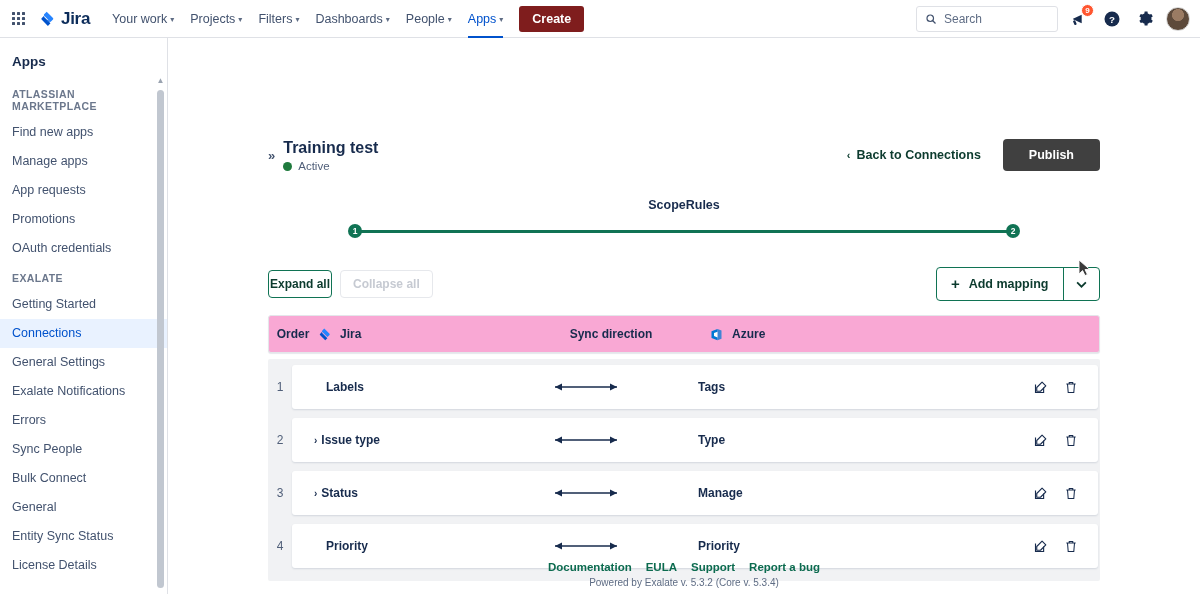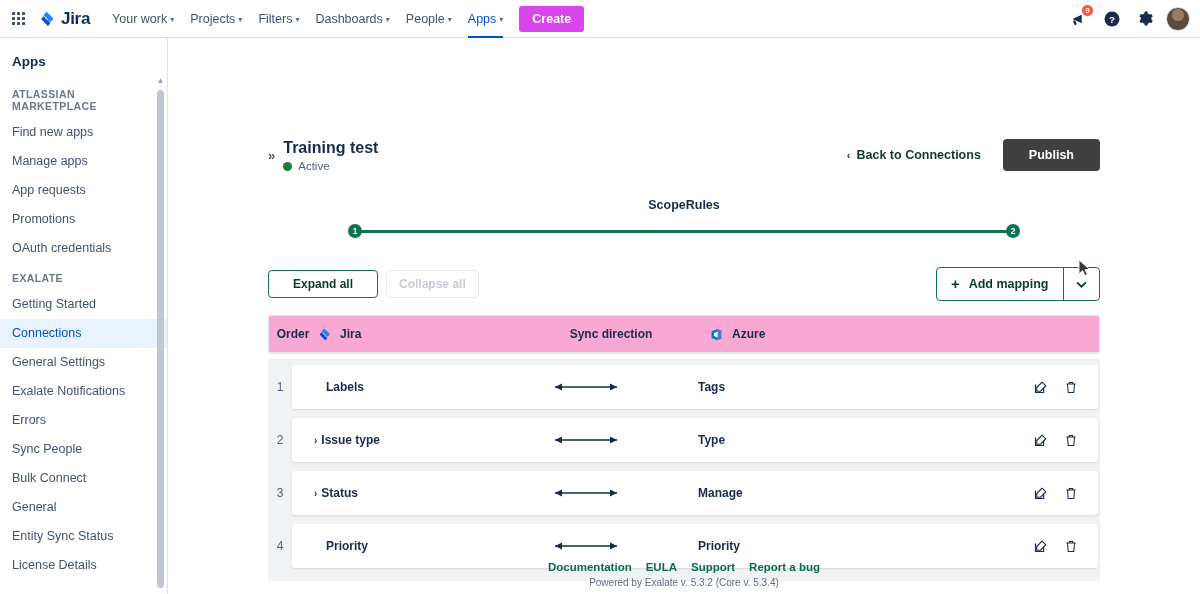--- a/index.html
+++ b/index.html
@@ -38,21 +38,21 @@
     padding:9px 8px; cursor:pointer; position:relative; white-space:nowrap;
     height:38px;
   }
   .nav-item.active { color:#0052cc; }
   .nav-item.active:after {
     content:""; position:absolute; left:8px; right:8px; bottom:0; height:2px; background:#0052cc;
   }
   .caret { font-size:8px; color:#5e6c84; transform:translateY(1px); }
 
   .create-btn {
-    background:#d946ef; color:#fff; border:none; border-radius:3px;
+    background:#7f1d1d; color:#fff; border:none; border-radius:3px;
     font-size:12.5px; font-weight:600; padding:6px 13px; cursor:pointer;
     margin-left:8px; font-family:inherit;
   }
 
   .topnav-right { margin-left:auto; display:flex; align-items:center; gap:9px; }
   .searchbox {
     display:flex; align-items:center; gap:7px;
     width:142px; height:26px; border:1px solid #dfe1e6; border-radius:3px;
     padding:0 8px; background:#fff; cursor:text;
   }
@@ -136,21 +136,21 @@
   }
   .step-dot.s1 { left:0; }
   .step-dot.s2 { right:0; }
 
   .desc { margin-top:12px; font-size:12.5px; color:#172b4d; }
 
   
   .toolbar { display:flex; align-items:center; margin-top:23px; }
   .btn-outline {
     background:#fff; border:1.5px solid #107354; color:#0c3b2e;
-    border-radius:4px; font-size:12px; font-weight:600; padding:6px 24px;
+    border-radius:4px; font-size:12px; font-weight:600; padding:6px 1px;
     cursor:pointer; font-family:inherit;
   }
   .btn-disabled {
     background:#fff; border:1.5px solid #e6e8ec; color:#c6cad2;
     border-radius:4px; font-size:12px; font-weight:600; padding:6px 12px;
     cursor:default; margin-left:8px; font-family:inherit;
   }
   .add-mapping {
     margin-left:auto; display:flex; align-items:center;
     border:1.5px solid #107354; border-radius:4px; background:#fff;
@@ -251,20 +251,27 @@
     <span class="caret">▾</span>
   </div>
   <div class="nav-item active">
     <span>Apps</span>
     <span class="caret">▾</span>
   </div>
 
   <button class="create-btn">Create</button>
 
   <div class="topnav-right">
+    <div class="searchbox">
+      <svg width="12" height="12" viewBox="0 0 24 24" fill="none" stroke="#42526e" stroke-width="2.4">
+        <circle cx="10.5" cy="10.5" r="6.5"></circle>
+          <line x1="15.5" y1="15.5" x2="21" y2="21"></line>
+      </svg>
+      <span class="sph">Search</span>
+    </div>
 
     <div class="icon-btn">
       <svg width="16" height="16" viewBox="0 0 24 24">
         <path d="M3 11.5 16 5.5v13L3 12.5z" fill="#172b4d"></path>
         <rect x="4" y="14" width="3.5" height="7" rx="1.2" transform="rotate(-24 5.7 17.5)" fill="#172b4d"></rect>
       </svg>
       <span class="badge">9</span>
     </div>
 
     <div class="icon-btn">

